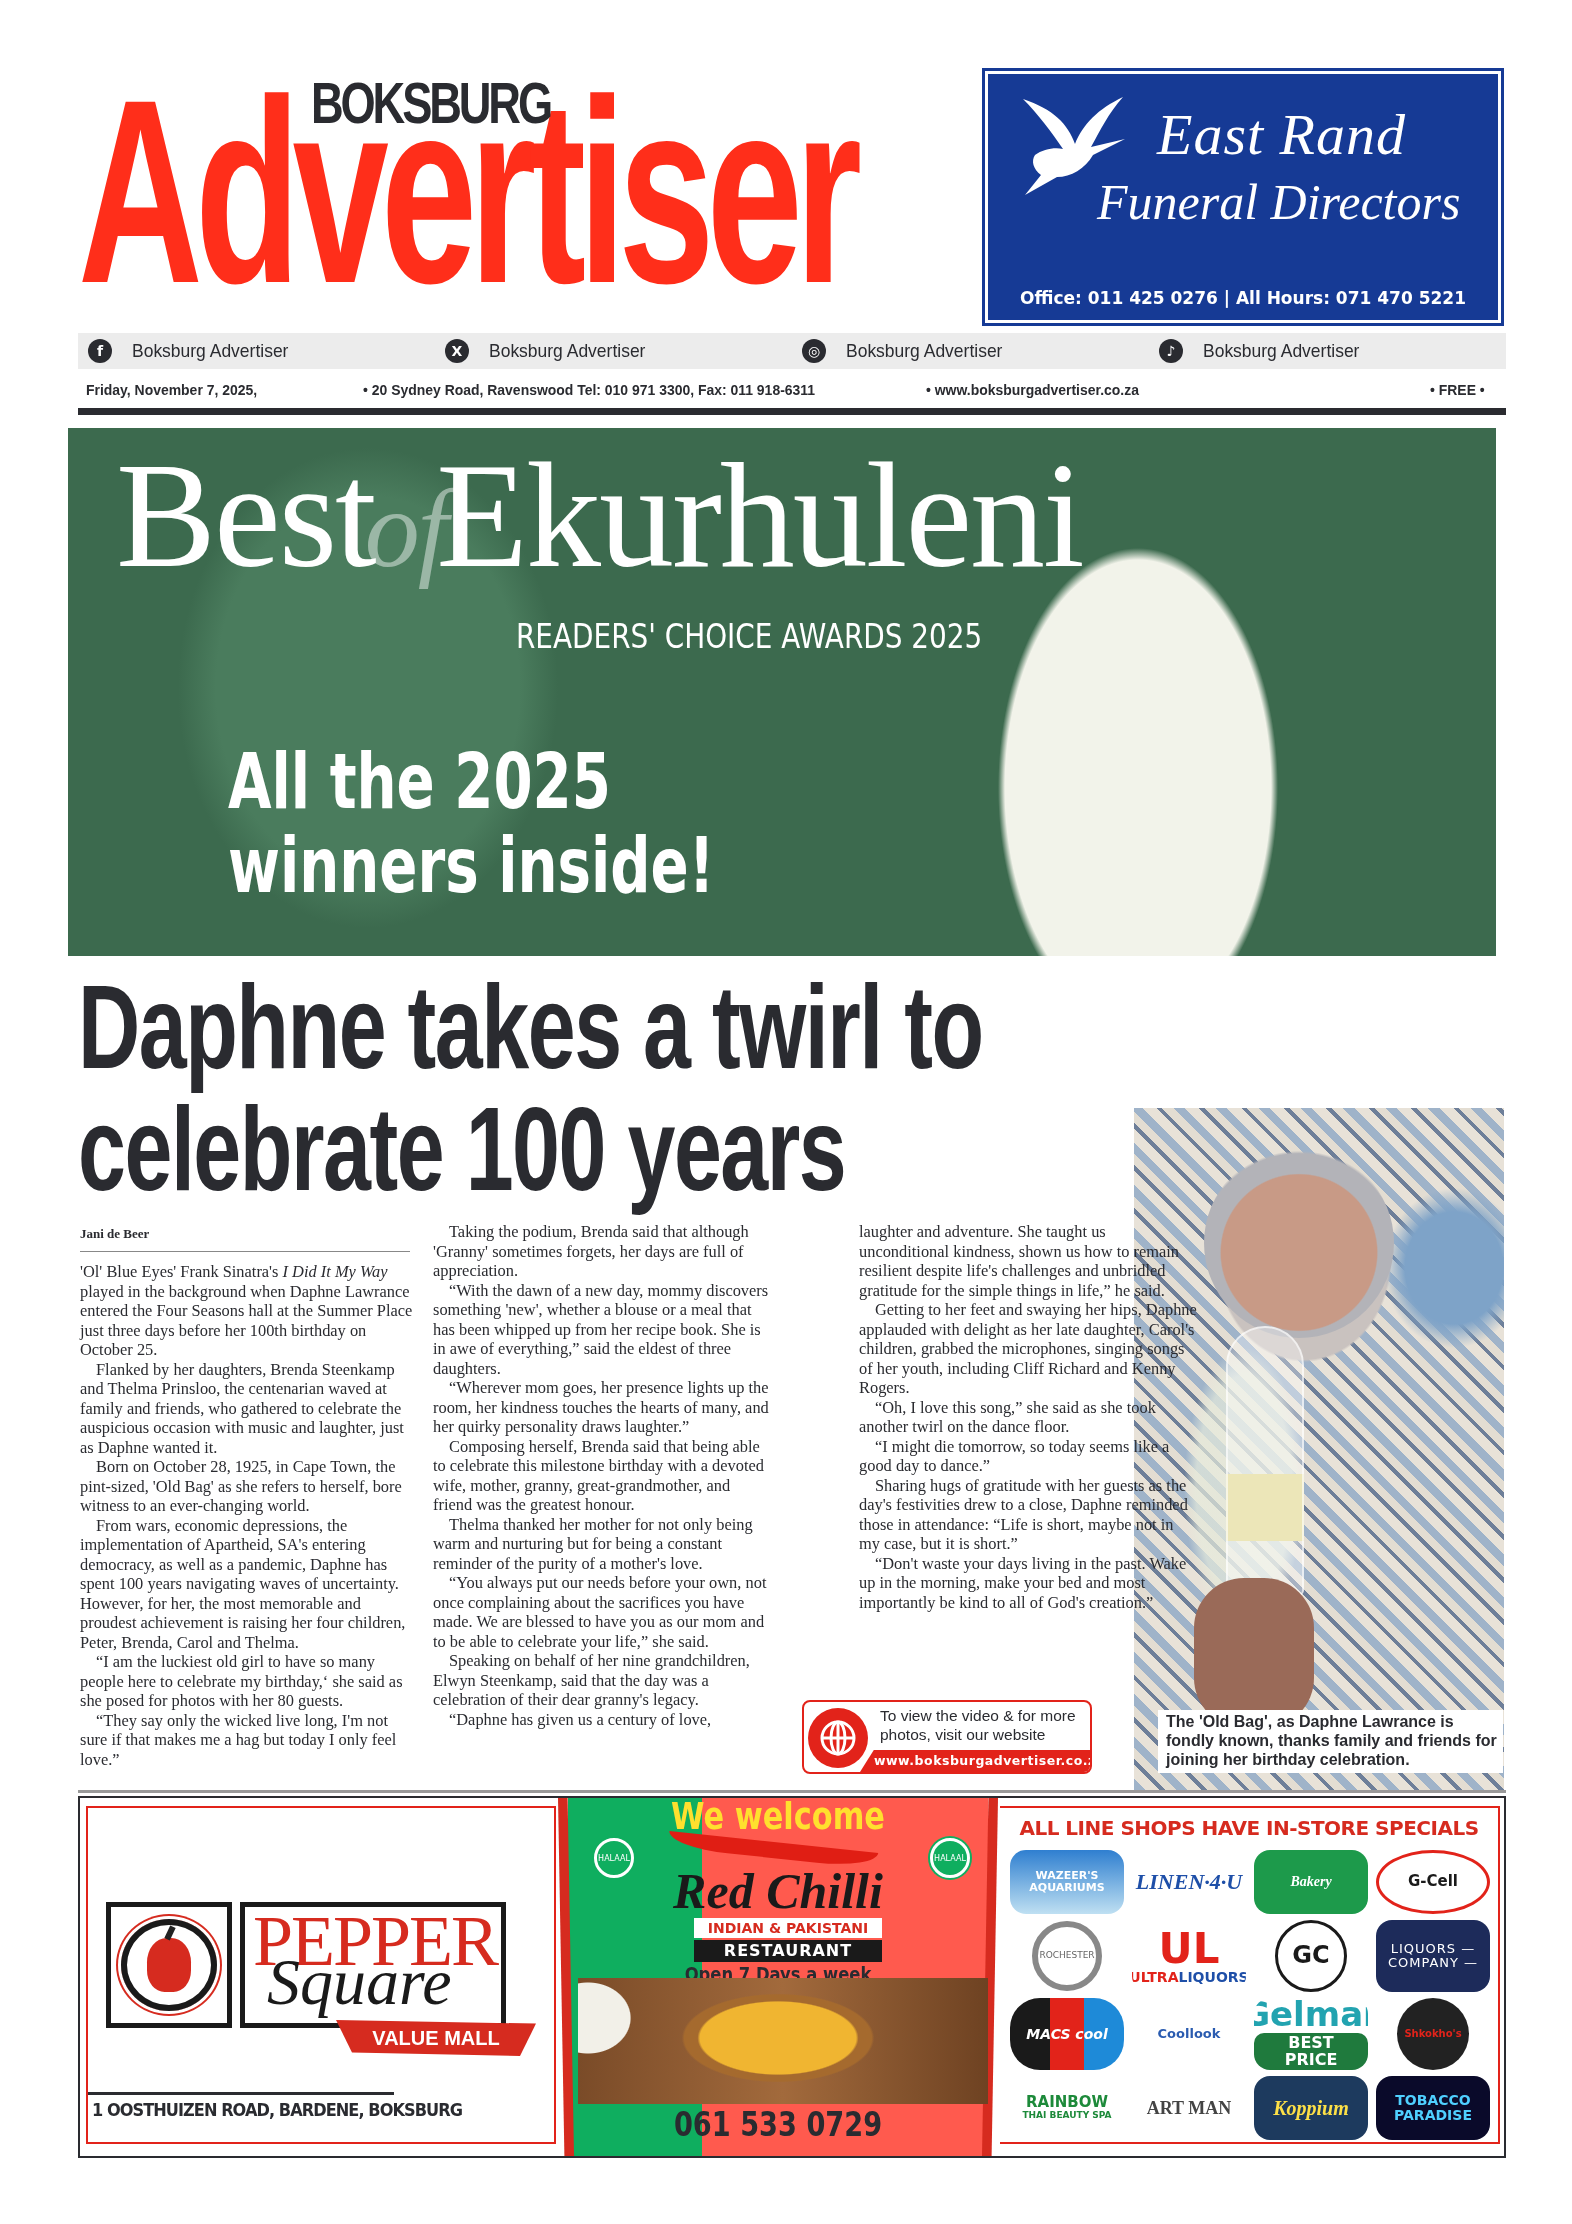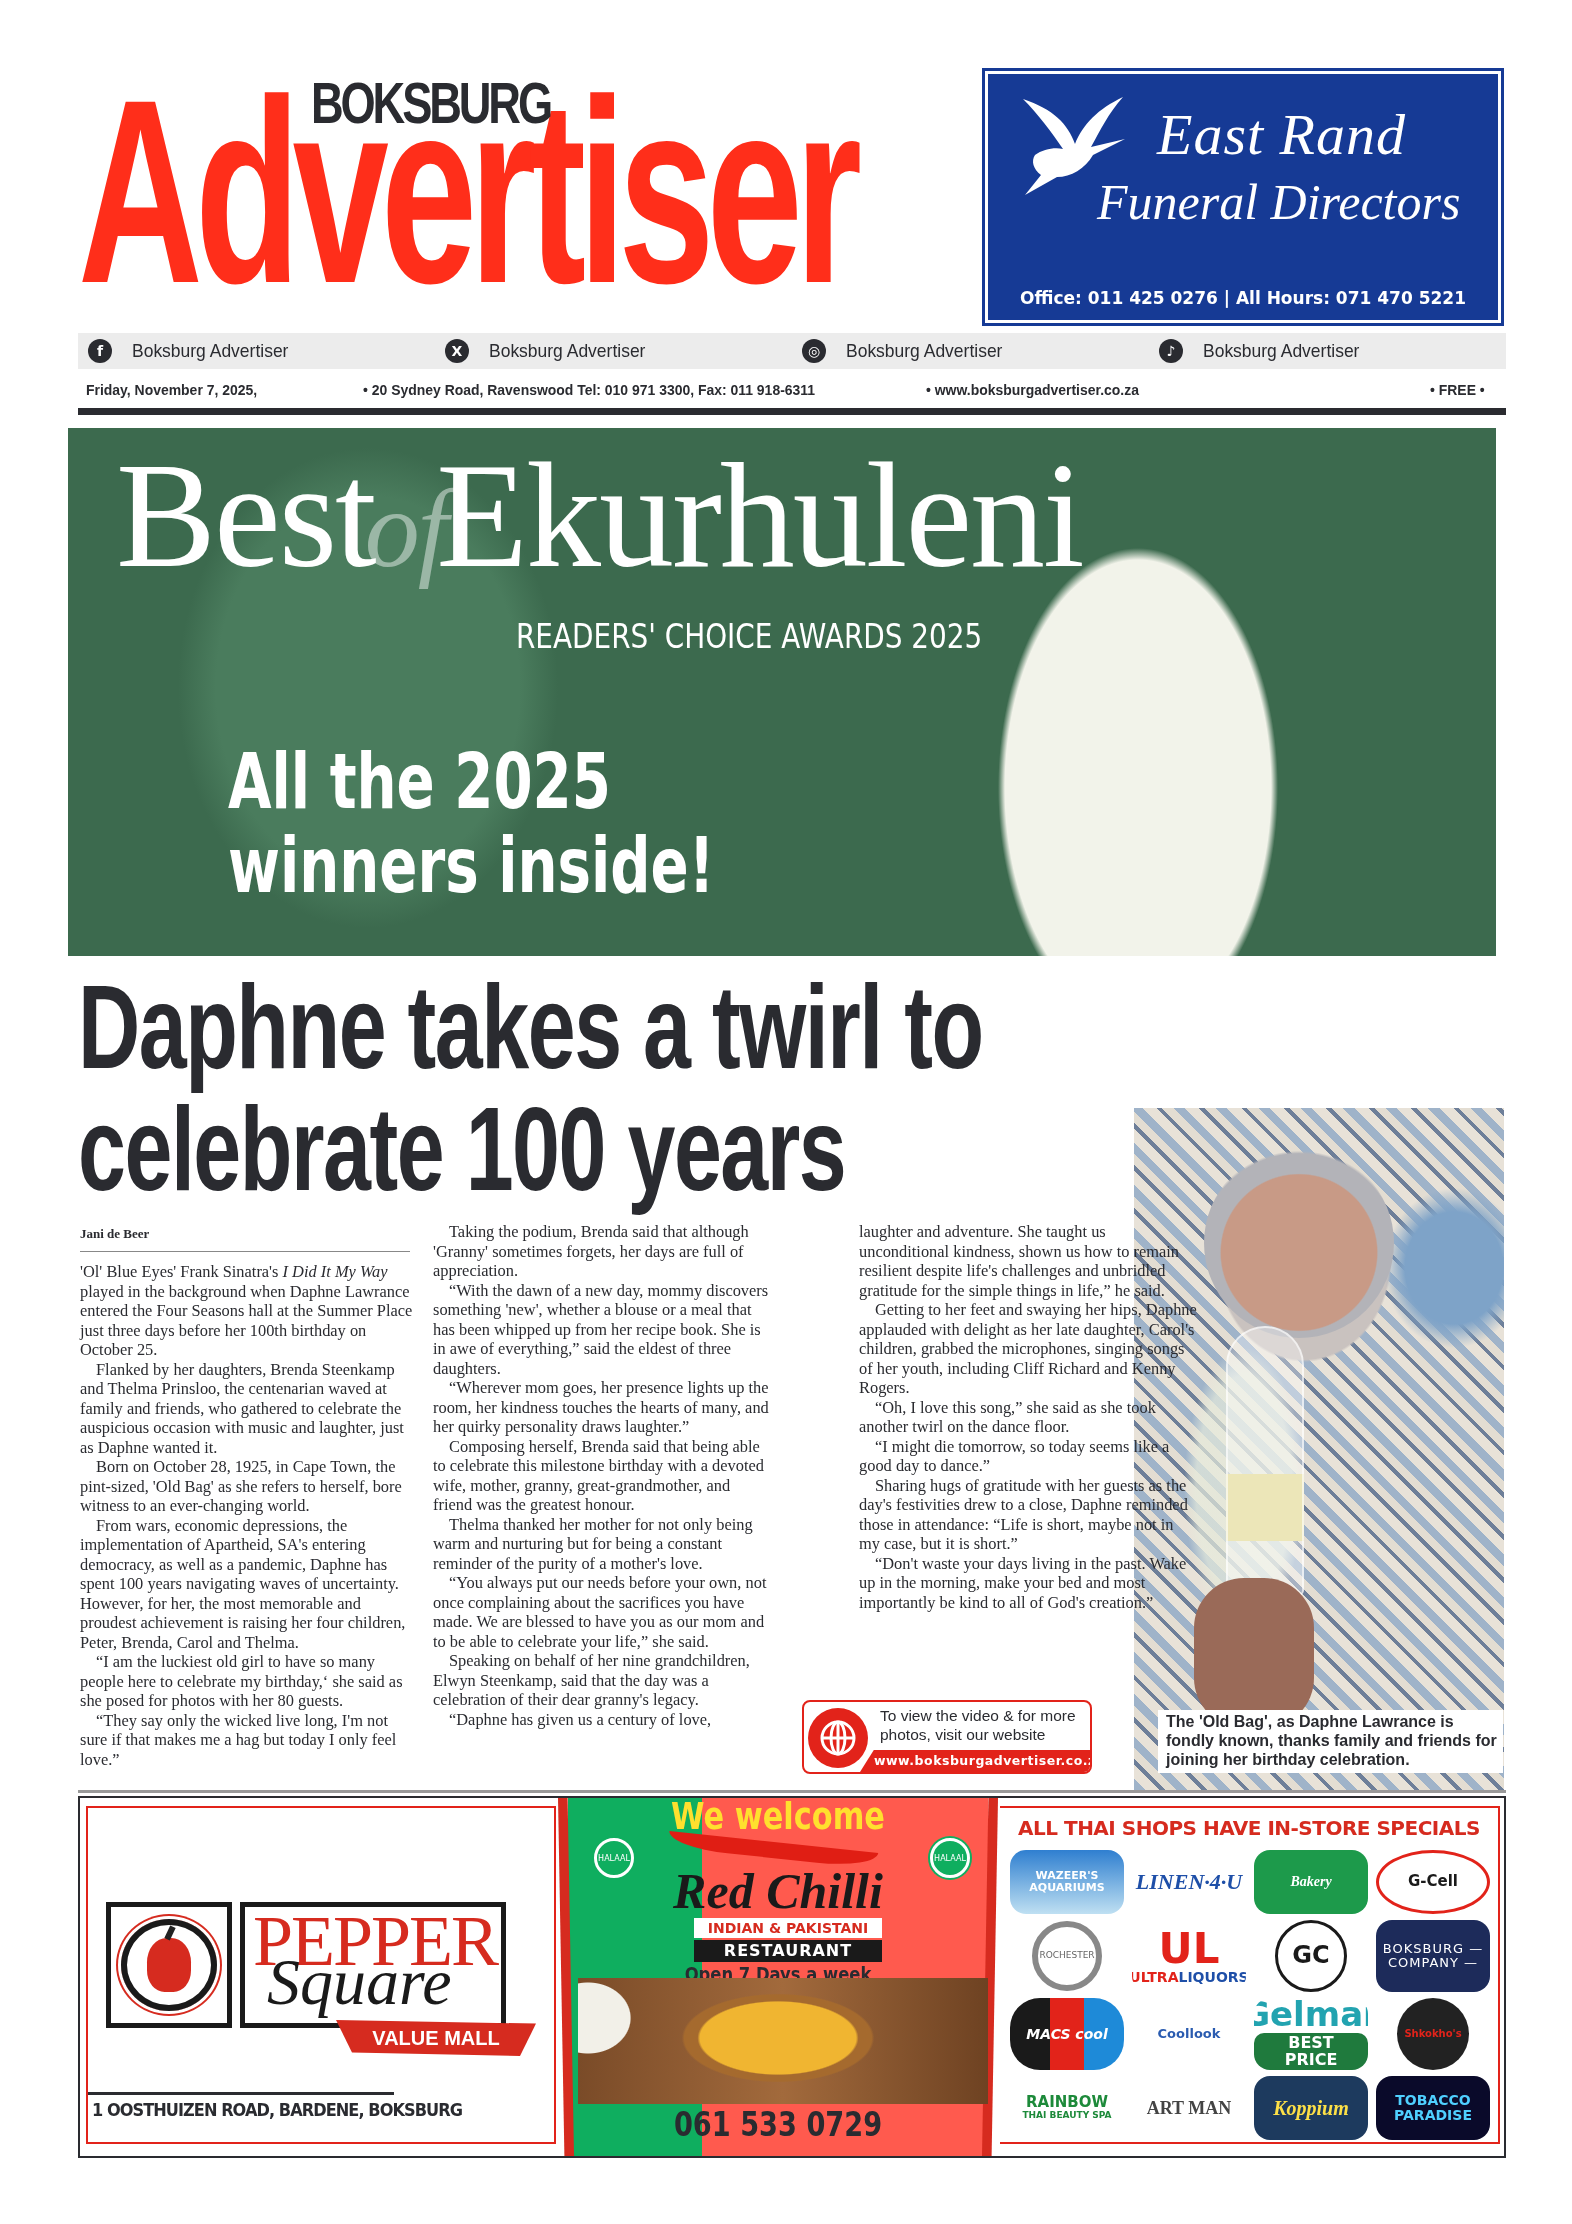--- a/index.html
+++ b/index.html
@@ -275,33 +275,33 @@
     <div class="halal" style="left:372px">HALAAL</div>
     <div class="red-chilli">Red Chilli</div>
     <div class="indian">INDIAN &amp; PAKISTANI</div>
     <div class="restaurant">RESTAURANT</div>
     <div class="open7">Open 7 Days a week</div>
     <div class="food"></div>
     <div class="phone">061 533 0729</div>
   </div>
 
   <div class="ad-right">
-    <div class="title">ALL THAI SHOPS HAVE IN-STORE SPECIALS</div>
+    <div class="title">ALL LINE SHOPS HAVE IN-STORE SPECIALS</div>
     <div class="logo-grid">
       <div class="logo lg-wazeer">WAZEER'S AQUARIUMS</div>
       <div class="logo lg-linen">LINEN·4·U</div>
       <div class="logo lg-bakery">Bakery</div>
       <div class="logo lg-gcell">G-Cell</div>
       <div class="logo lg-rochester">ROCHESTER</div>
       <div class="logo lg-ultra">
         <div class="big">UL</div>
         <div class="sub"><b>ULTRA</b><span>LIQUORS</span></div>
       </div>
       <div class="logo lg-game">GC</div>
-      <div class="logo lg-mattress">BOKSBURG — COMPANY —</div>
+      <div class="logo lg-mattress">LIQUORS — COMPANY —</div>
       <div class="logo lg-macs">MACS cool</div>
       <div class="logo lg-coollook">Coollook</div>
       <div class="logo lg-gelmar">
         <div>Gelmar</div>
         <div class="lg-bestprice" style="padding:2px 10px;font-size:16px;">BEST PRICE</div>
       </div>
       <div class="logo lg-shikho">Shkokho's</div>
       <div class="logo lg-rainbow">
         <div>RAINBOW</div>
         <small>THAI BEAUTY SPA</small>

